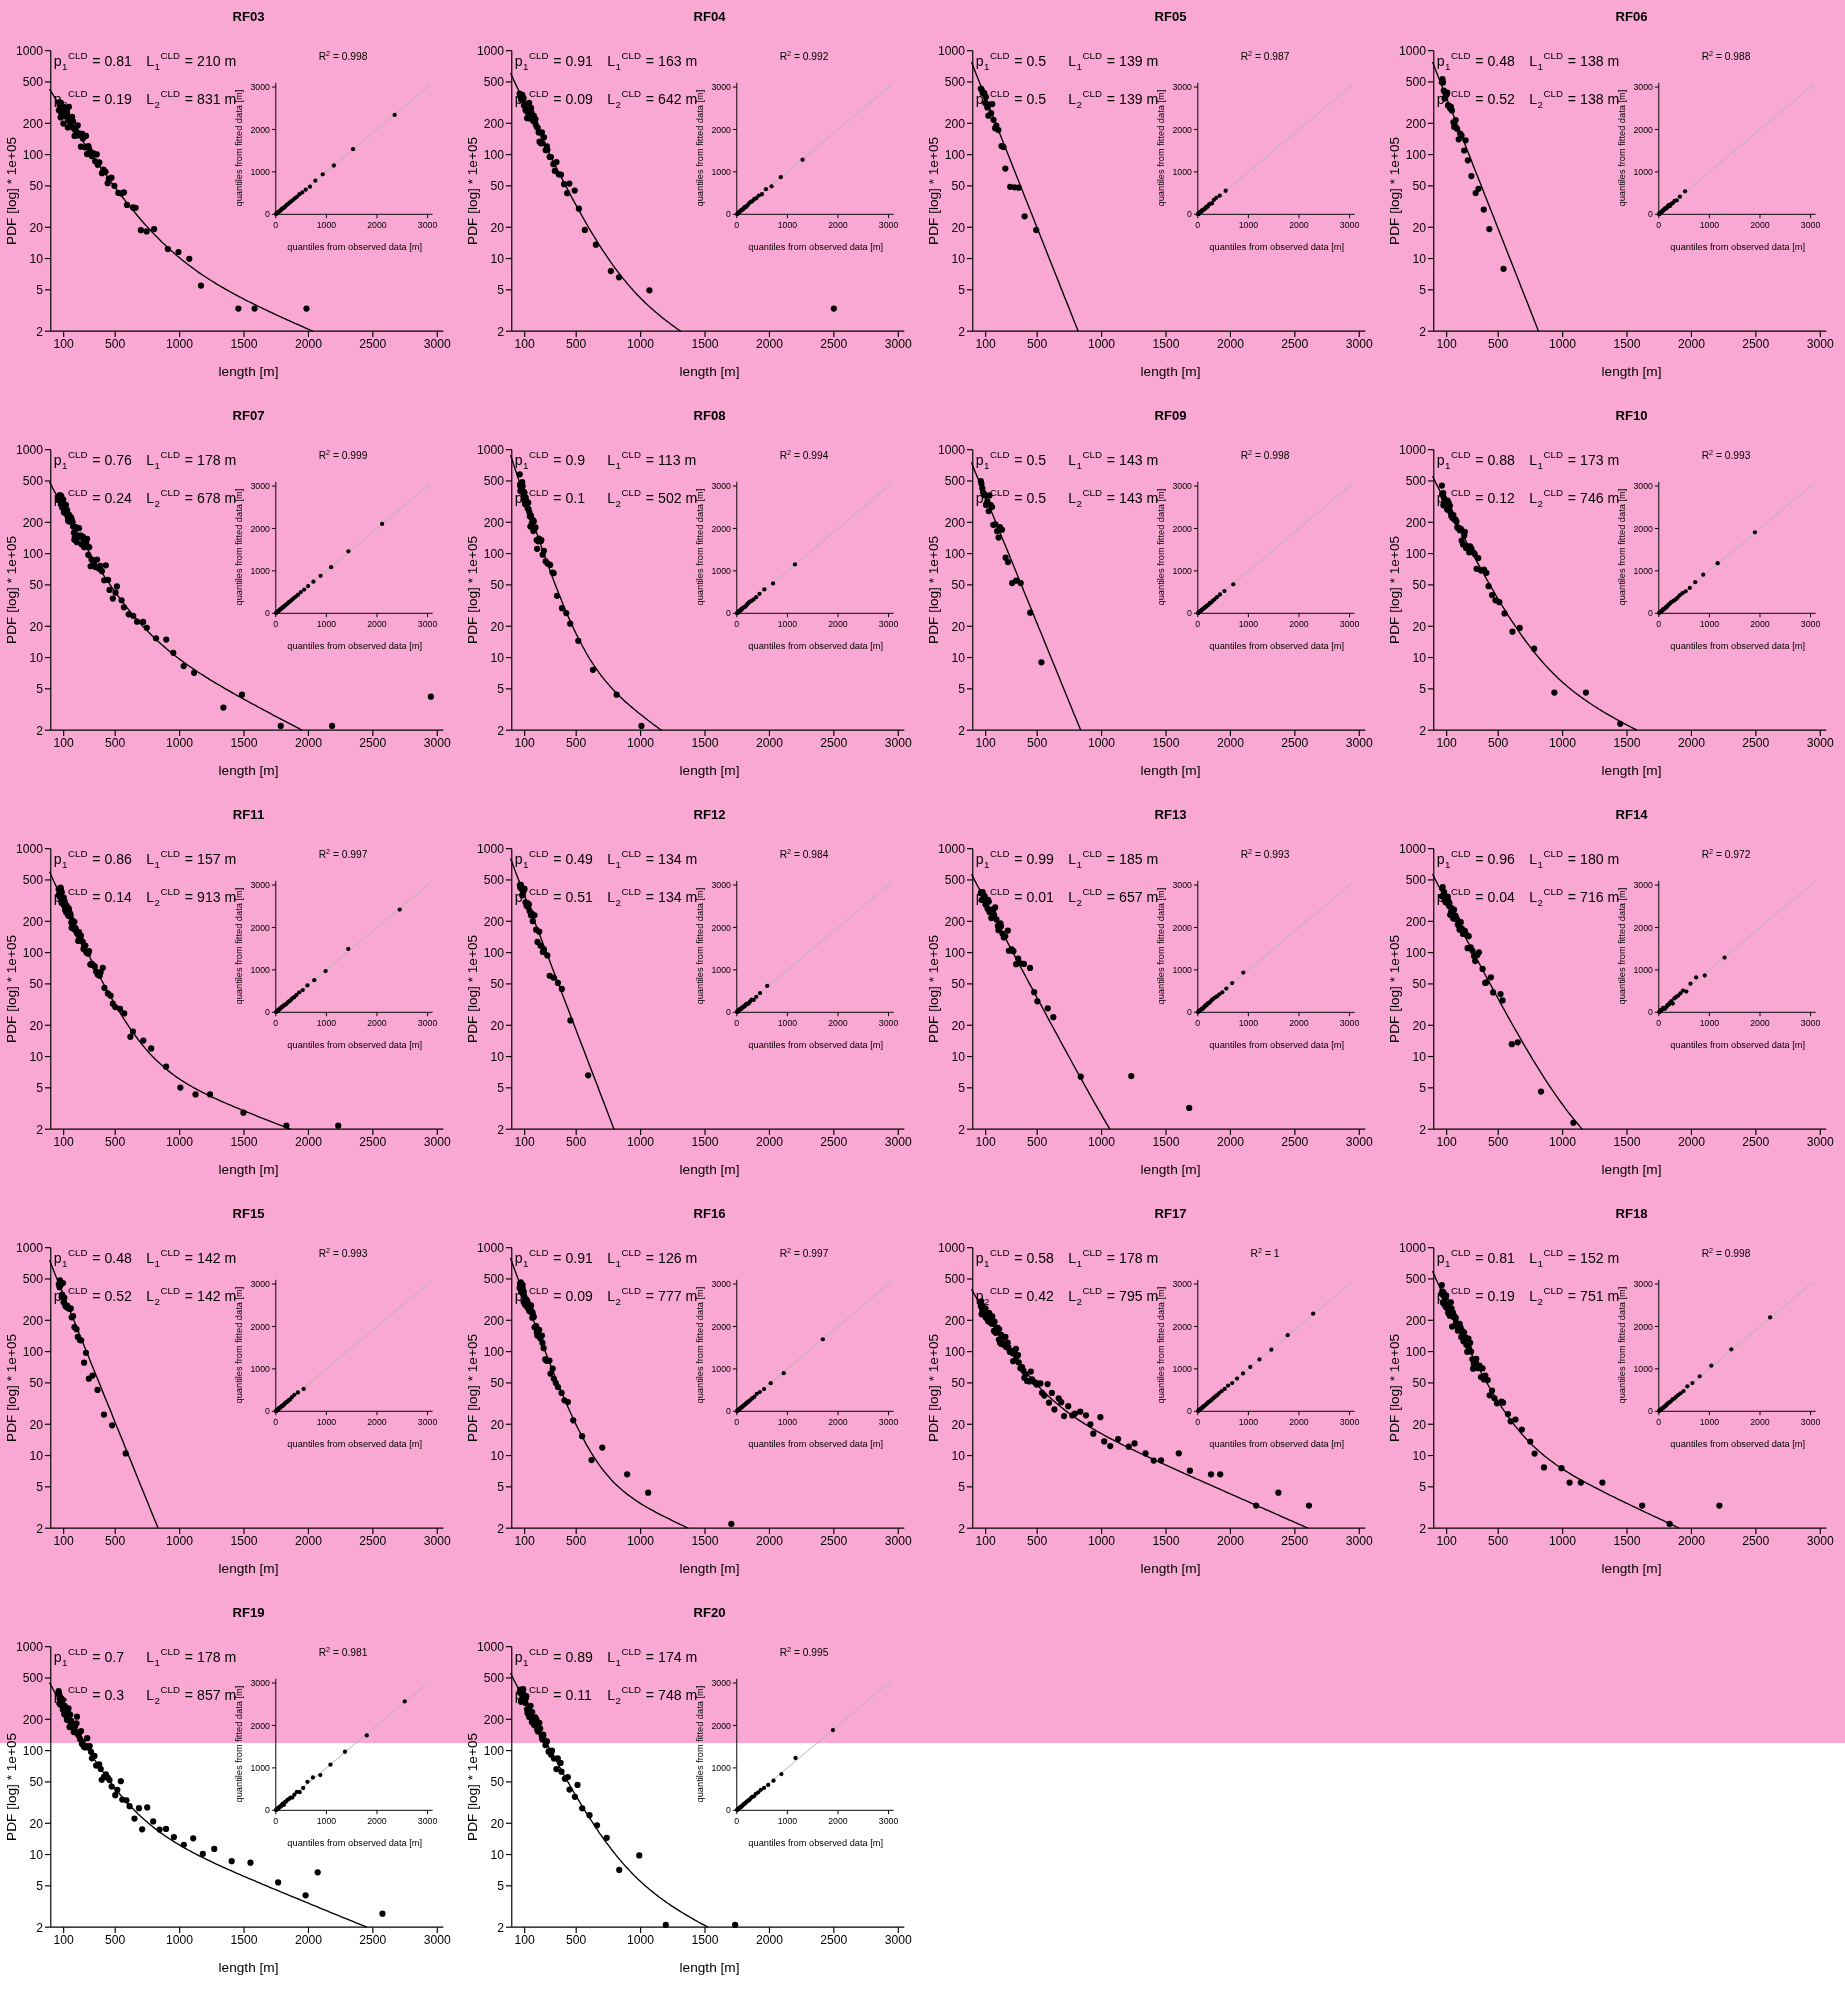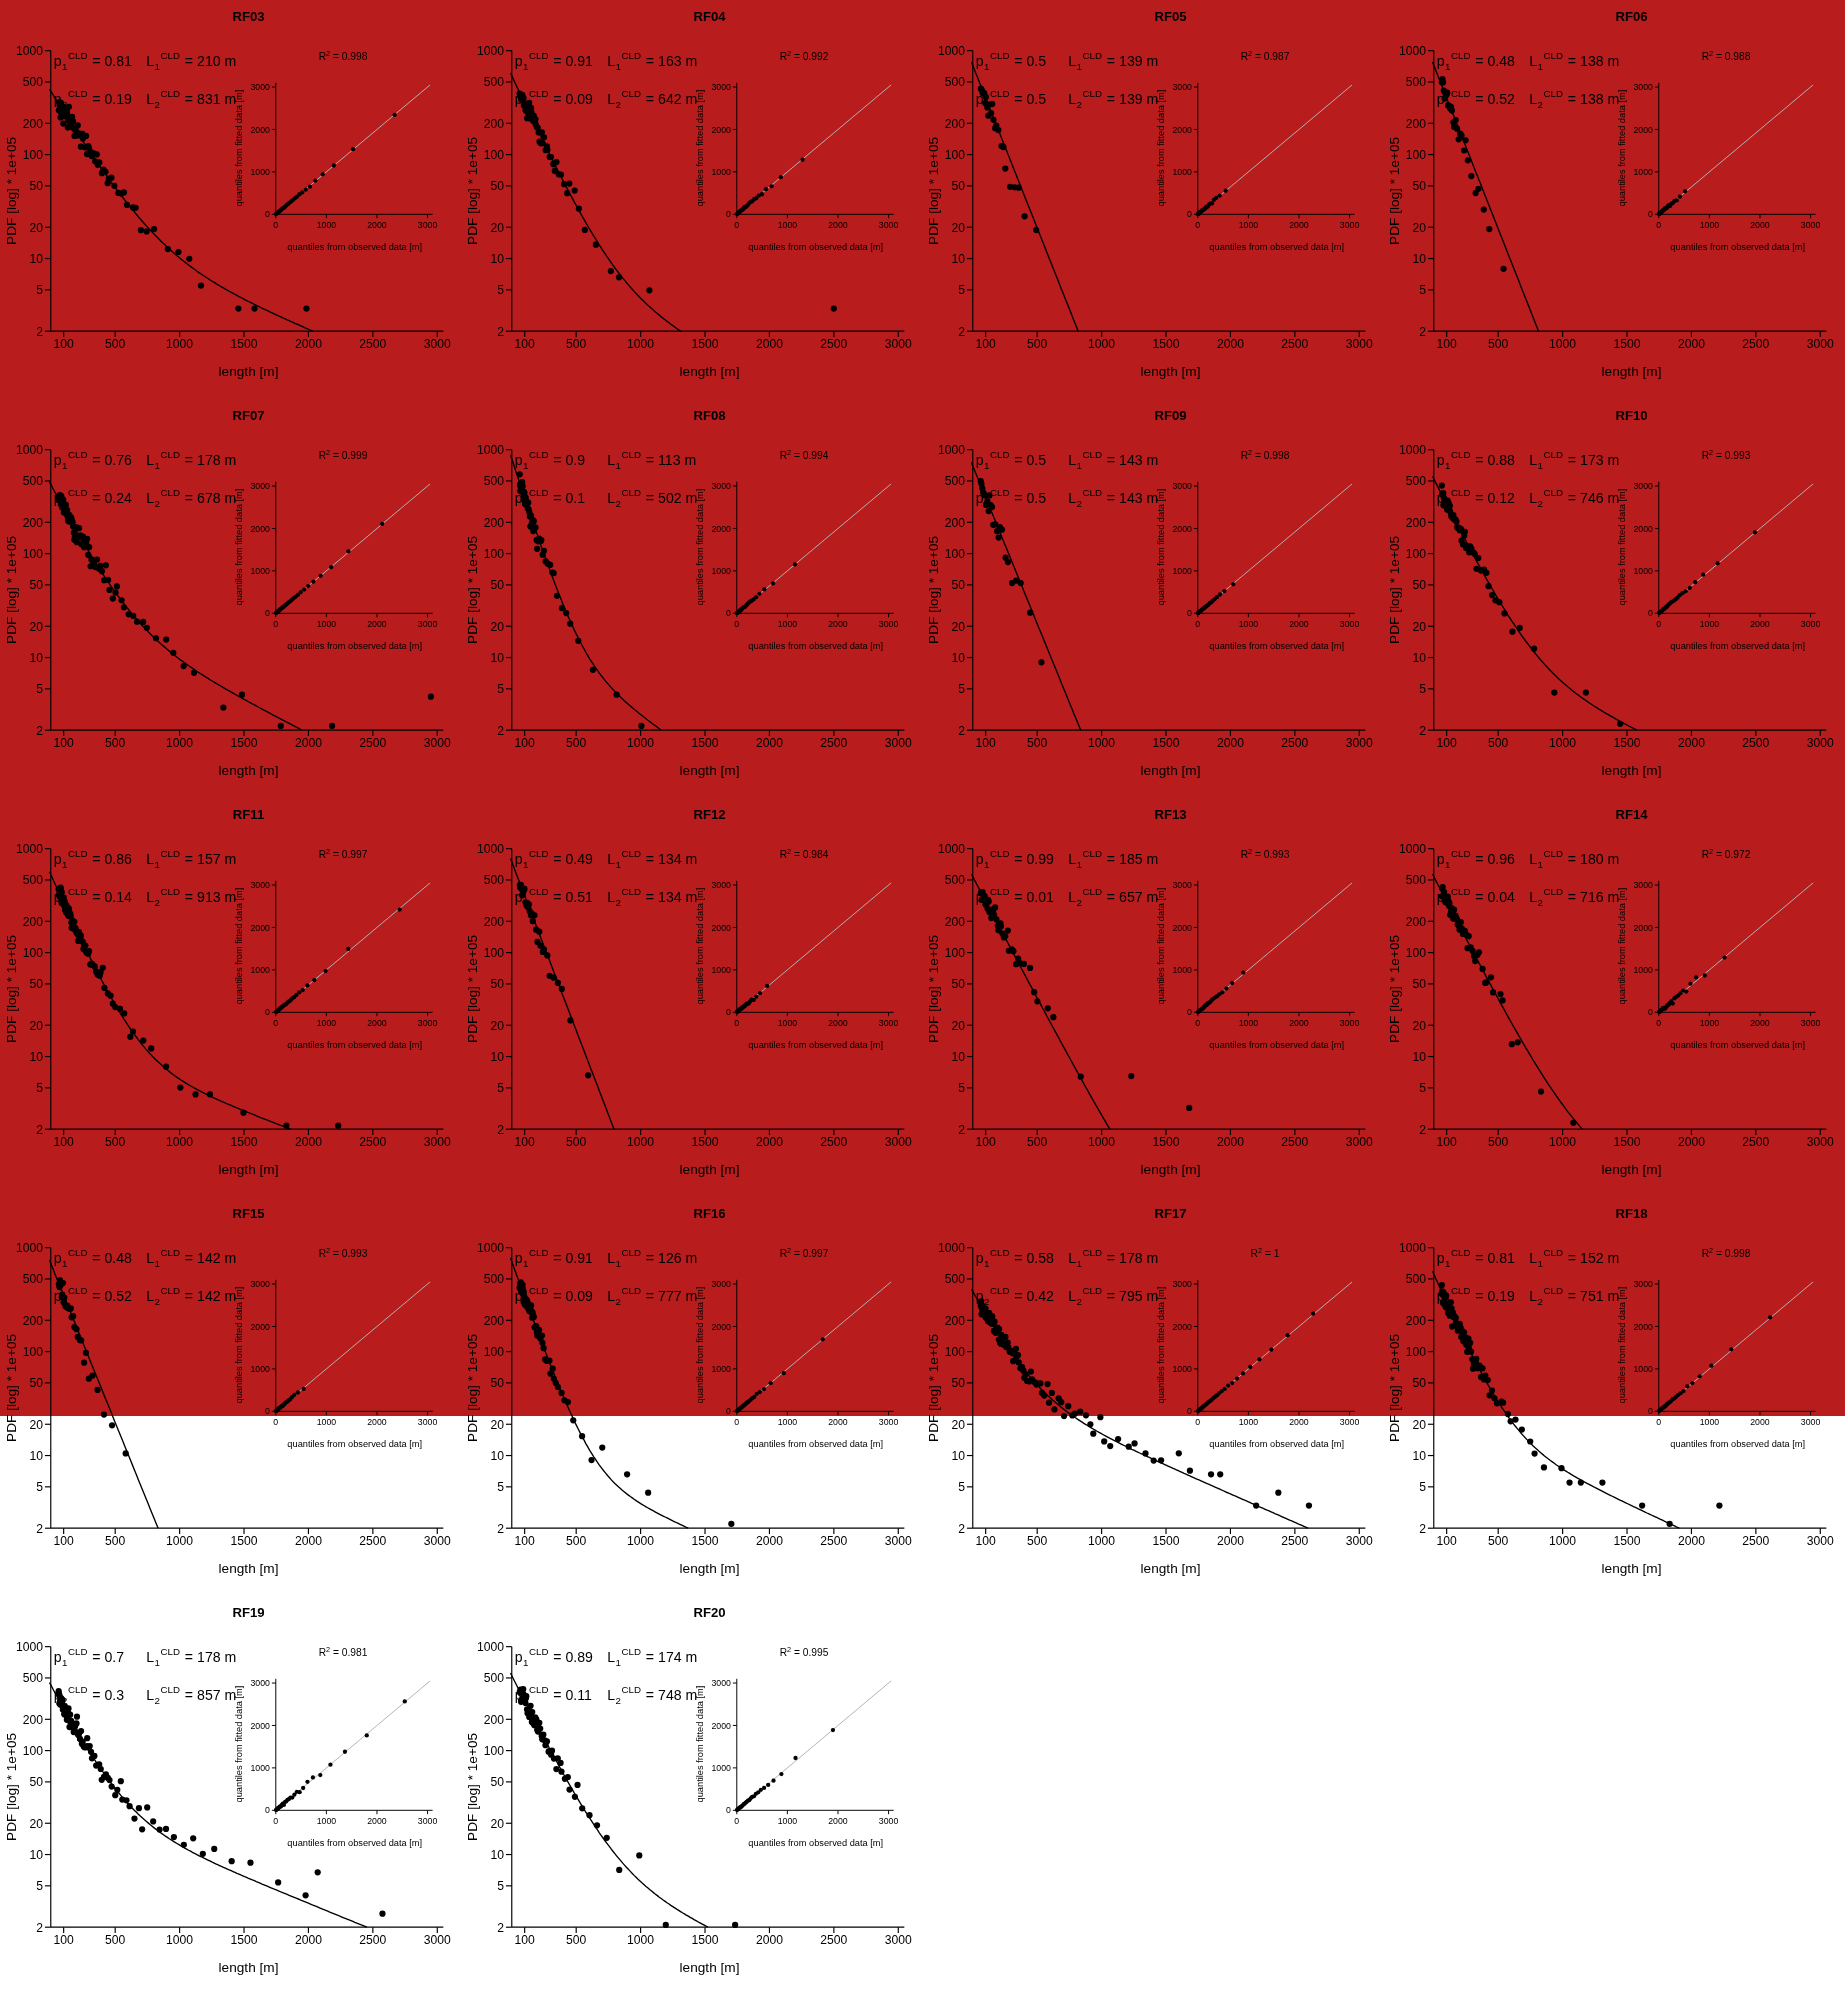--- a/index.html
+++ b/index.html
@@ -1,17 +1,17 @@
 <!DOCTYPE html>
 <html><head>
 <meta charset="utf-8">
 <style>
   html,body{margin:0;padding:0;background:#ffffff;}
   body{width:1845px;height:1997px;font-family:"Liberation Sans","DejaVu Sans",sans-serif;}
-  #figure-grid{display:grid;grid-template-columns:repeat(4,461px);grid-auto-rows:399px;width:1845px;height:1416px;background:#b91c1c;}
+  #figure-grid{display:grid;grid-template-columns:repeat(4,461px);grid-auto-rows:399px;width:1845px;height:1743px;background:#f9a8d4;}
   svg.panel{display:block;overflow:visible;}
   svg text{fill:#000;font-family:"Liberation Sans","DejaVu Sans",sans-serif;}
 </style>
 </head>
 <body>
 
 <div id="figure-grid">
     <svg viewBox="0 0 473 409.6" width="461" height="399" class="panel">
       <text x="255" y="22" font-size="13.5" text-anchor="middle" font-weight="bold">RF03</text>
       <line x1="52" y1="52" x2="52" y2="340" stroke="#000000" stroke-width="1.2"></line>

